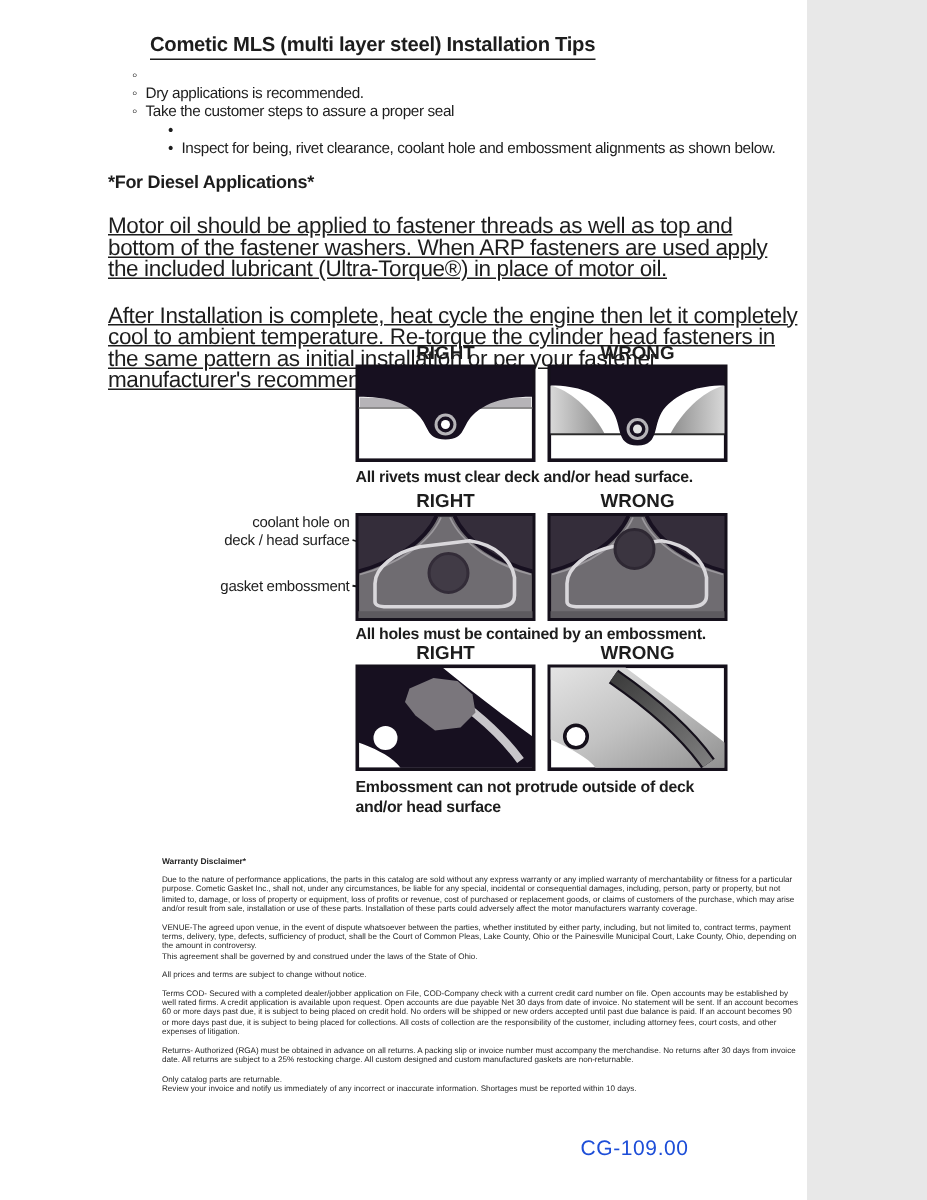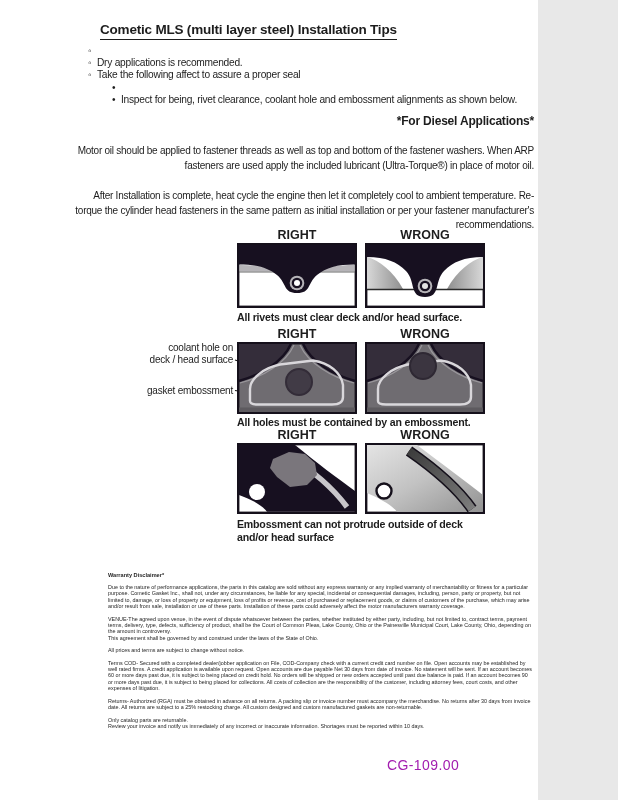--- a/index.html
+++ b/index.html
@@ -7,57 +7,57 @@
         font-family:"Liberation Sans",sans-serif;color:#1d1d1d;}
   
   #title{position:absolute;left:100px;top:22px;font-size:13.5px;font-weight:bold;
          letter-spacing:-0.2px;border-bottom:1.6px solid #1d1d1d;padding-bottom:2px;}
   
   #tips{position:absolute;left:88px;top:45px;width:470px;font-size:10.2px;letter-spacing:-0.25px;}
   .bullet-row{display:flex;line-height:12.2px;}
   .bullet-row .mk{width:9px;flex:0 0 9px;text-align:left;}
   .bullet-row.sub{padding-left:24px;}
   
-  #diesel{position:absolute;left:72px;top:114px;width:462px;letter-spacing:-0.25px;text-align:right;}
+  #diesel{position:absolute;left:72px;top:114px;width:462px;letter-spacing:-0.25px;}
   #diesel h2{font-size:12px;font-weight:bold;margin:0 0 8px 0;letter-spacing:-0.2px;}
-  #diesel p{font-size:10px;line-height:14.5px;margin:16px 0 10px 0;}
+  #diesel p{font-size:15px;line-height:14.5px;margin:16px 0 10px 0;text-decoration:underline;}
   
   .diag{position:absolute;left:85px;width:460px;}
   #diag1{top:229px;height:100px;}
   #diag2{top:327px;height:108px;}
   #diag3{top:427px;height:122px;}
   svg text{font-family:"Liberation Sans",sans-serif;fill:#1d1d1d;}
   .rw-label{font-size:12.5px;font-weight:bold;}
   .caption{font-size:10.6px;font-weight:bold;letter-spacing:-0.2px;}
   .callout{font-size:10px;letter-spacing:-0.2px;}
   
   #disclaimer{position:absolute;left:108px;top:572px;width:426px;color:#262626;}
   #disclaimer .disc-h{font-size:5.6px;font-weight:bold;margin:0 0 6px 0;}
   #disclaimer .disc-p{font-size:5.4px;line-height:6.4px;margin:0 0 6px 0;white-space:pre-line;}
   
-  #pagenum{position:absolute;left:387px;top:757px;font-size:14px;letter-spacing:0.4px;color:#a21caf;}
+  #pagenum{position:absolute;left:387px;top:757px;font-size:14px;letter-spacing:0.4px;color:#1d4ed8;}
 </style>
 </head>
 <body>
 
 <div id="page">
 
   <div id="title">Cometic MLS (multi layer steel) Installation Tips</div>
 
   <div id="tips">
     <div class="bullet-row">
       <span class="mk">◦</span>
     </div>
     <div class="bullet-row">
       <span class="mk">◦</span>
       <span>Dry applications is recommended.</span>
     </div>
     <div class="bullet-row">
       <span class="mk">◦</span>
-      <span>Take the following affect to assure a proper seal</span>
+      <span>Take the customer steps to assure a proper seal</span>
     </div>
     <div class="bullet-row sub">
       <span class="mk">•</span>
     </div>
     <div class="bullet-row sub">
       <span class="mk">•</span>
       <span>Inspect for being, rivet clearance, coolant hole and embossment alignments as shown below.</span>
     </div>
   </div>
 

